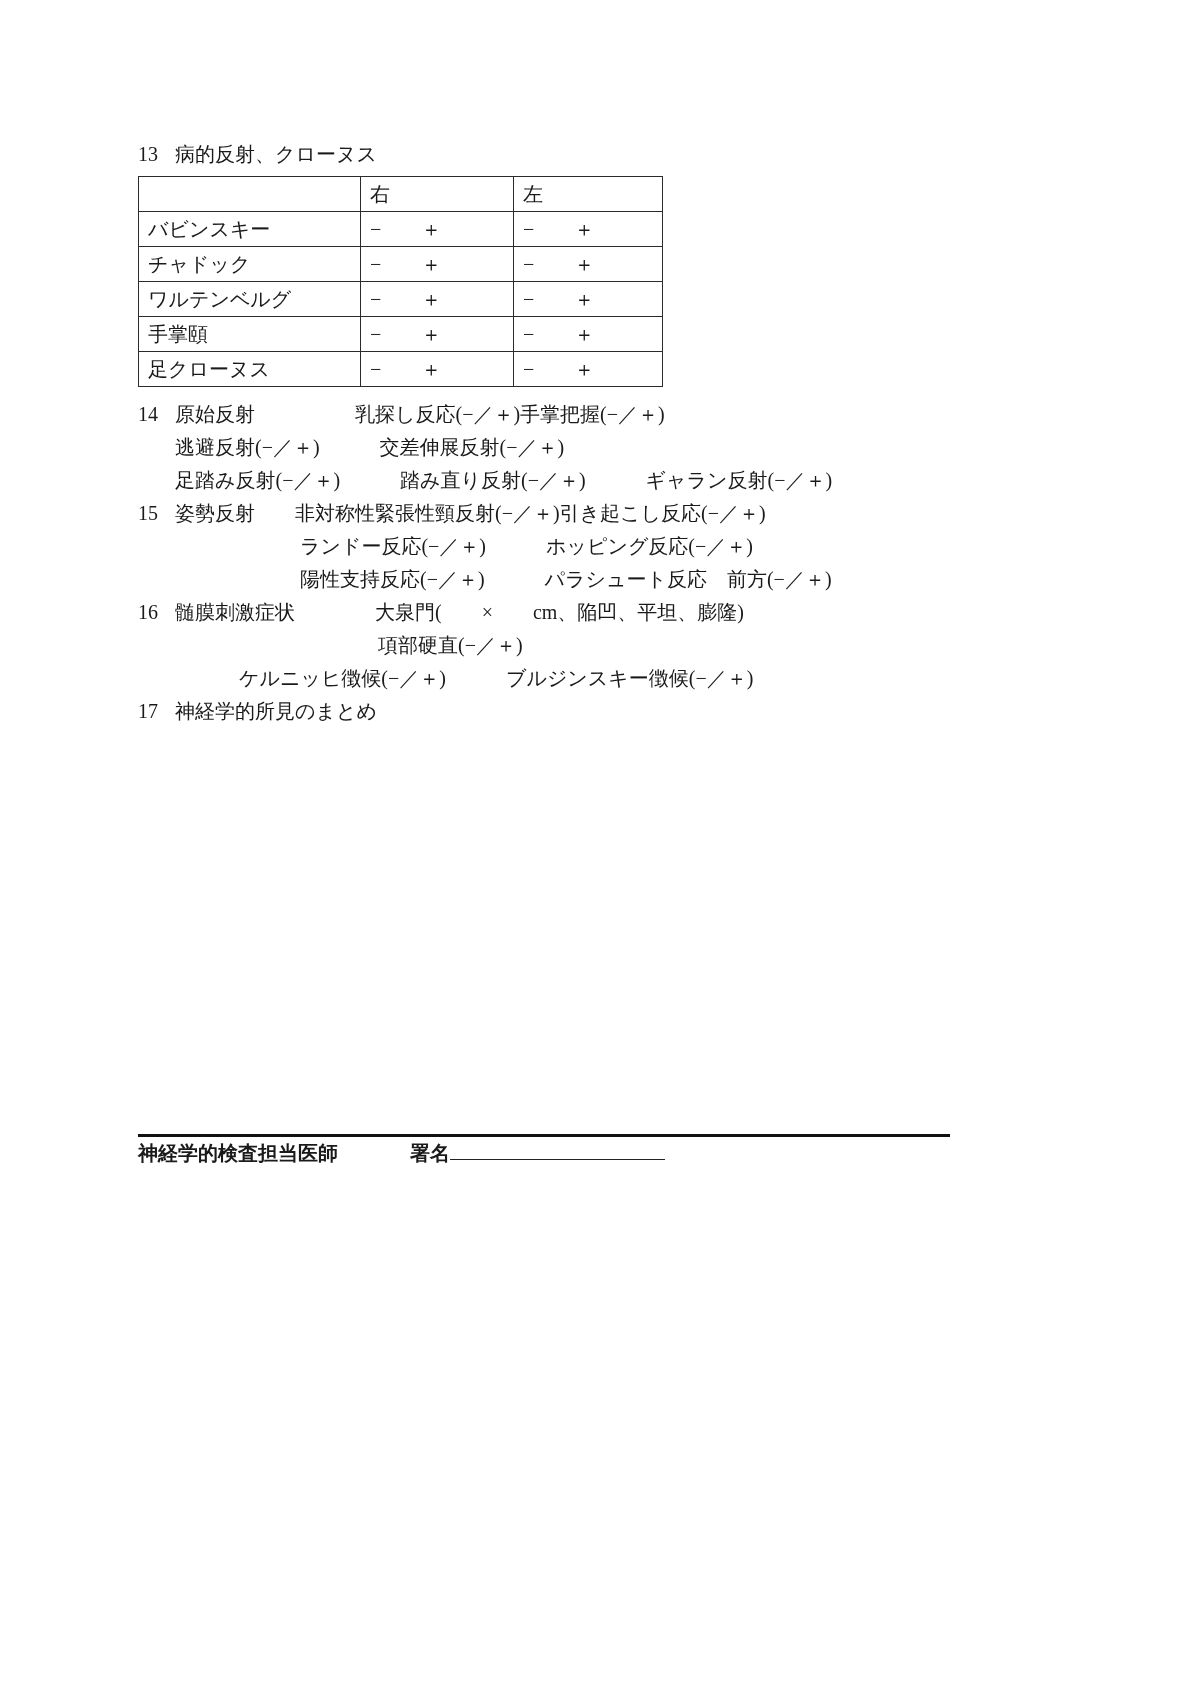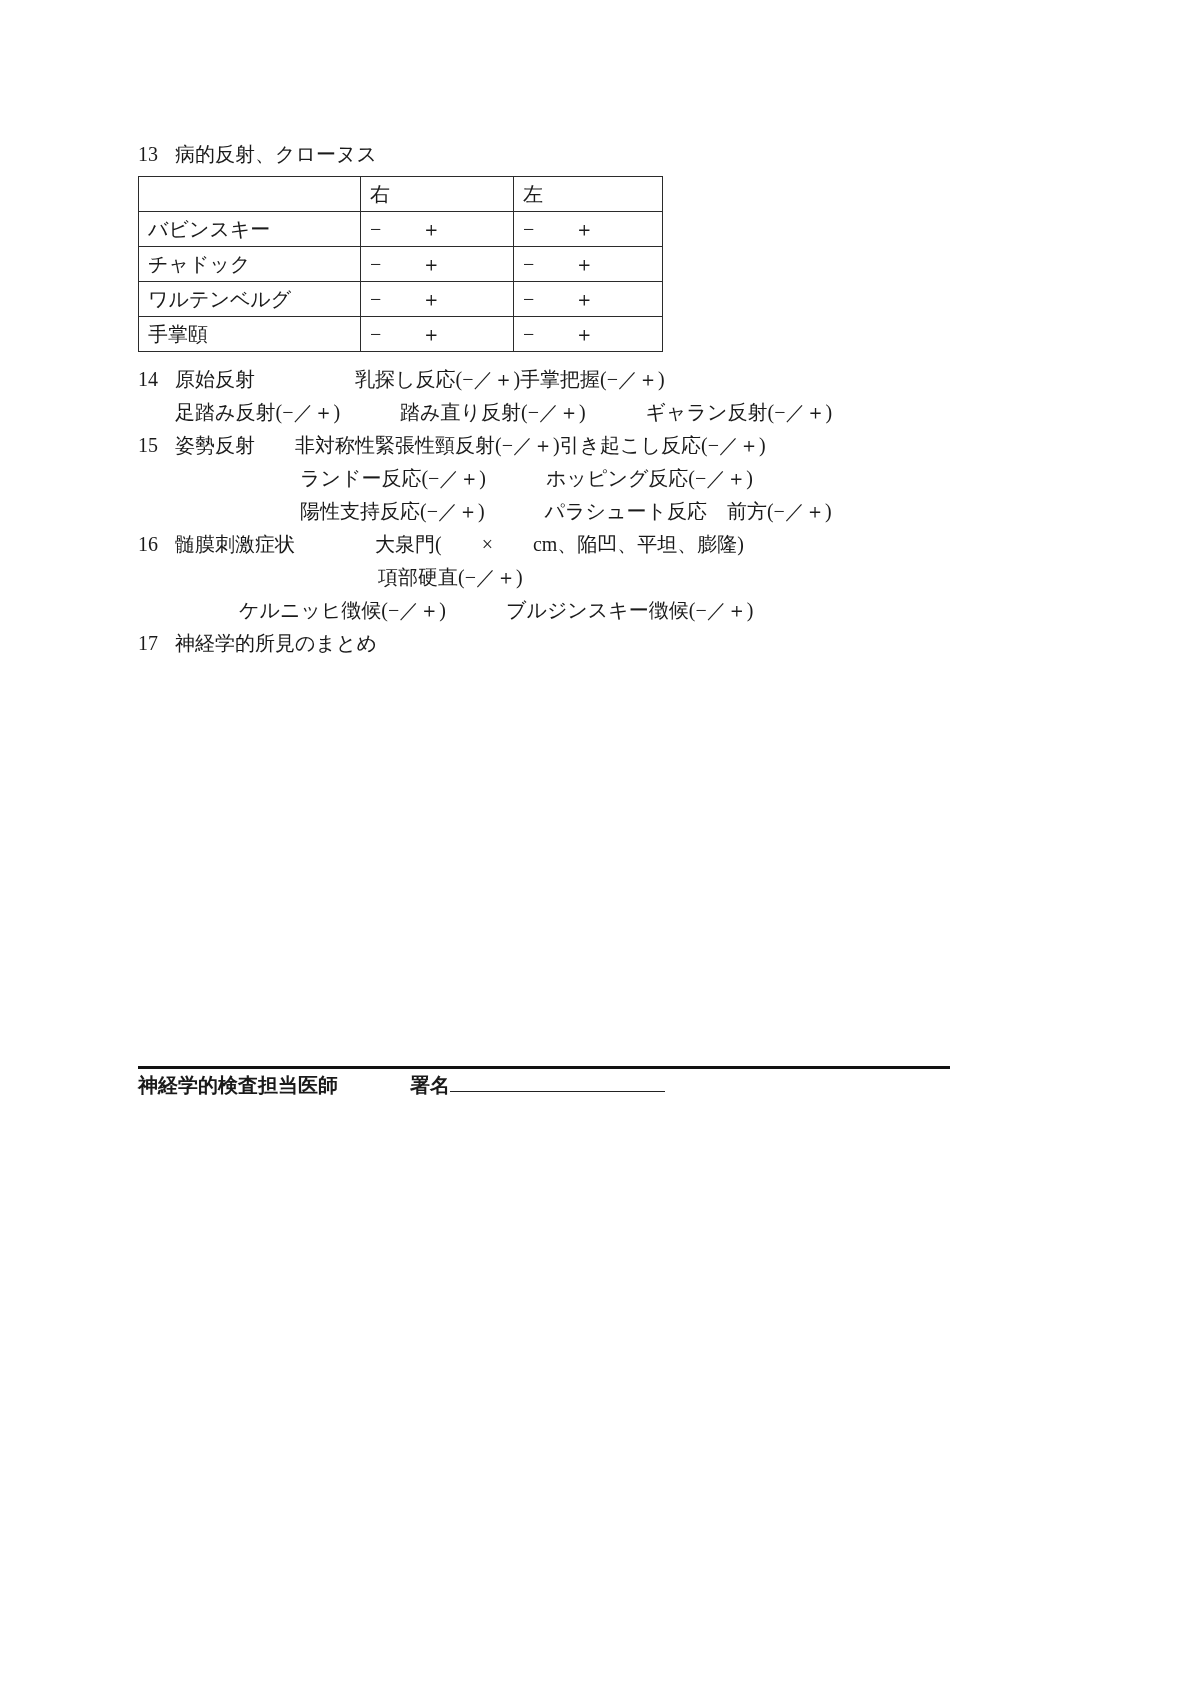--- a/index.html
+++ b/index.html
@@ -81,24 +81,30 @@
       <tr>
         <td class="col1">ワルテンベルグ</td>
         <td class="col2">−　　＋</td>
         <td class="col3">−　　＋</td>
       </tr>
       <tr>
         <td class="col1">手掌頤</td>
         <td class="col2">−　　＋</td>
         <td class="col3">−　　＋</td>
       </tr>
+      <tr>
+        <td class="col1">足クローヌス</td>
+        <td class="col2">−　　＋</td>
+        <td class="col3">−　　＋</td>
+      </tr>
     </tbody>
   </table>
 
   <div class="line"><span class="num">14</span><span>原始反射　　　　　乳探し反応(−／＋)手掌把握(−／＋)</span></div>
+  <div class="line ind-a">逃避反射(−／＋)　　　交差伸展反射(−／＋)</div>
   <div class="line ind-a">足踏み反射(−／＋)　　　踏み直り反射(−／＋)　　　ギャラン反射(−／＋)</div>
 
   <div class="line"><span class="num">15</span><span>姿勢反射　　非対称性緊張性頸反射(−／＋)引き起こし反応(−／＋)</span></div>
   <div class="line ind-b">ランドー反応(−／＋)　　　ホッピング反応(−／＋)</div>
   <div class="line ind-b">陽性支持反応(−／＋)　　　パラシュート反応　前方(−／＋)</div>
 
   <div class="line"><span class="num">16</span><span>髄膜刺激症状　　　　大泉門(　　×　　cm、陥凹、平坦、膨隆)</span></div>
   <div class="line ind-c">項部硬直(−／＋)</div>
   <div class="line ind-d">ケルニッヒ徴候(−／＋)　　　ブルジンスキー徴候(−／＋)</div>
 

